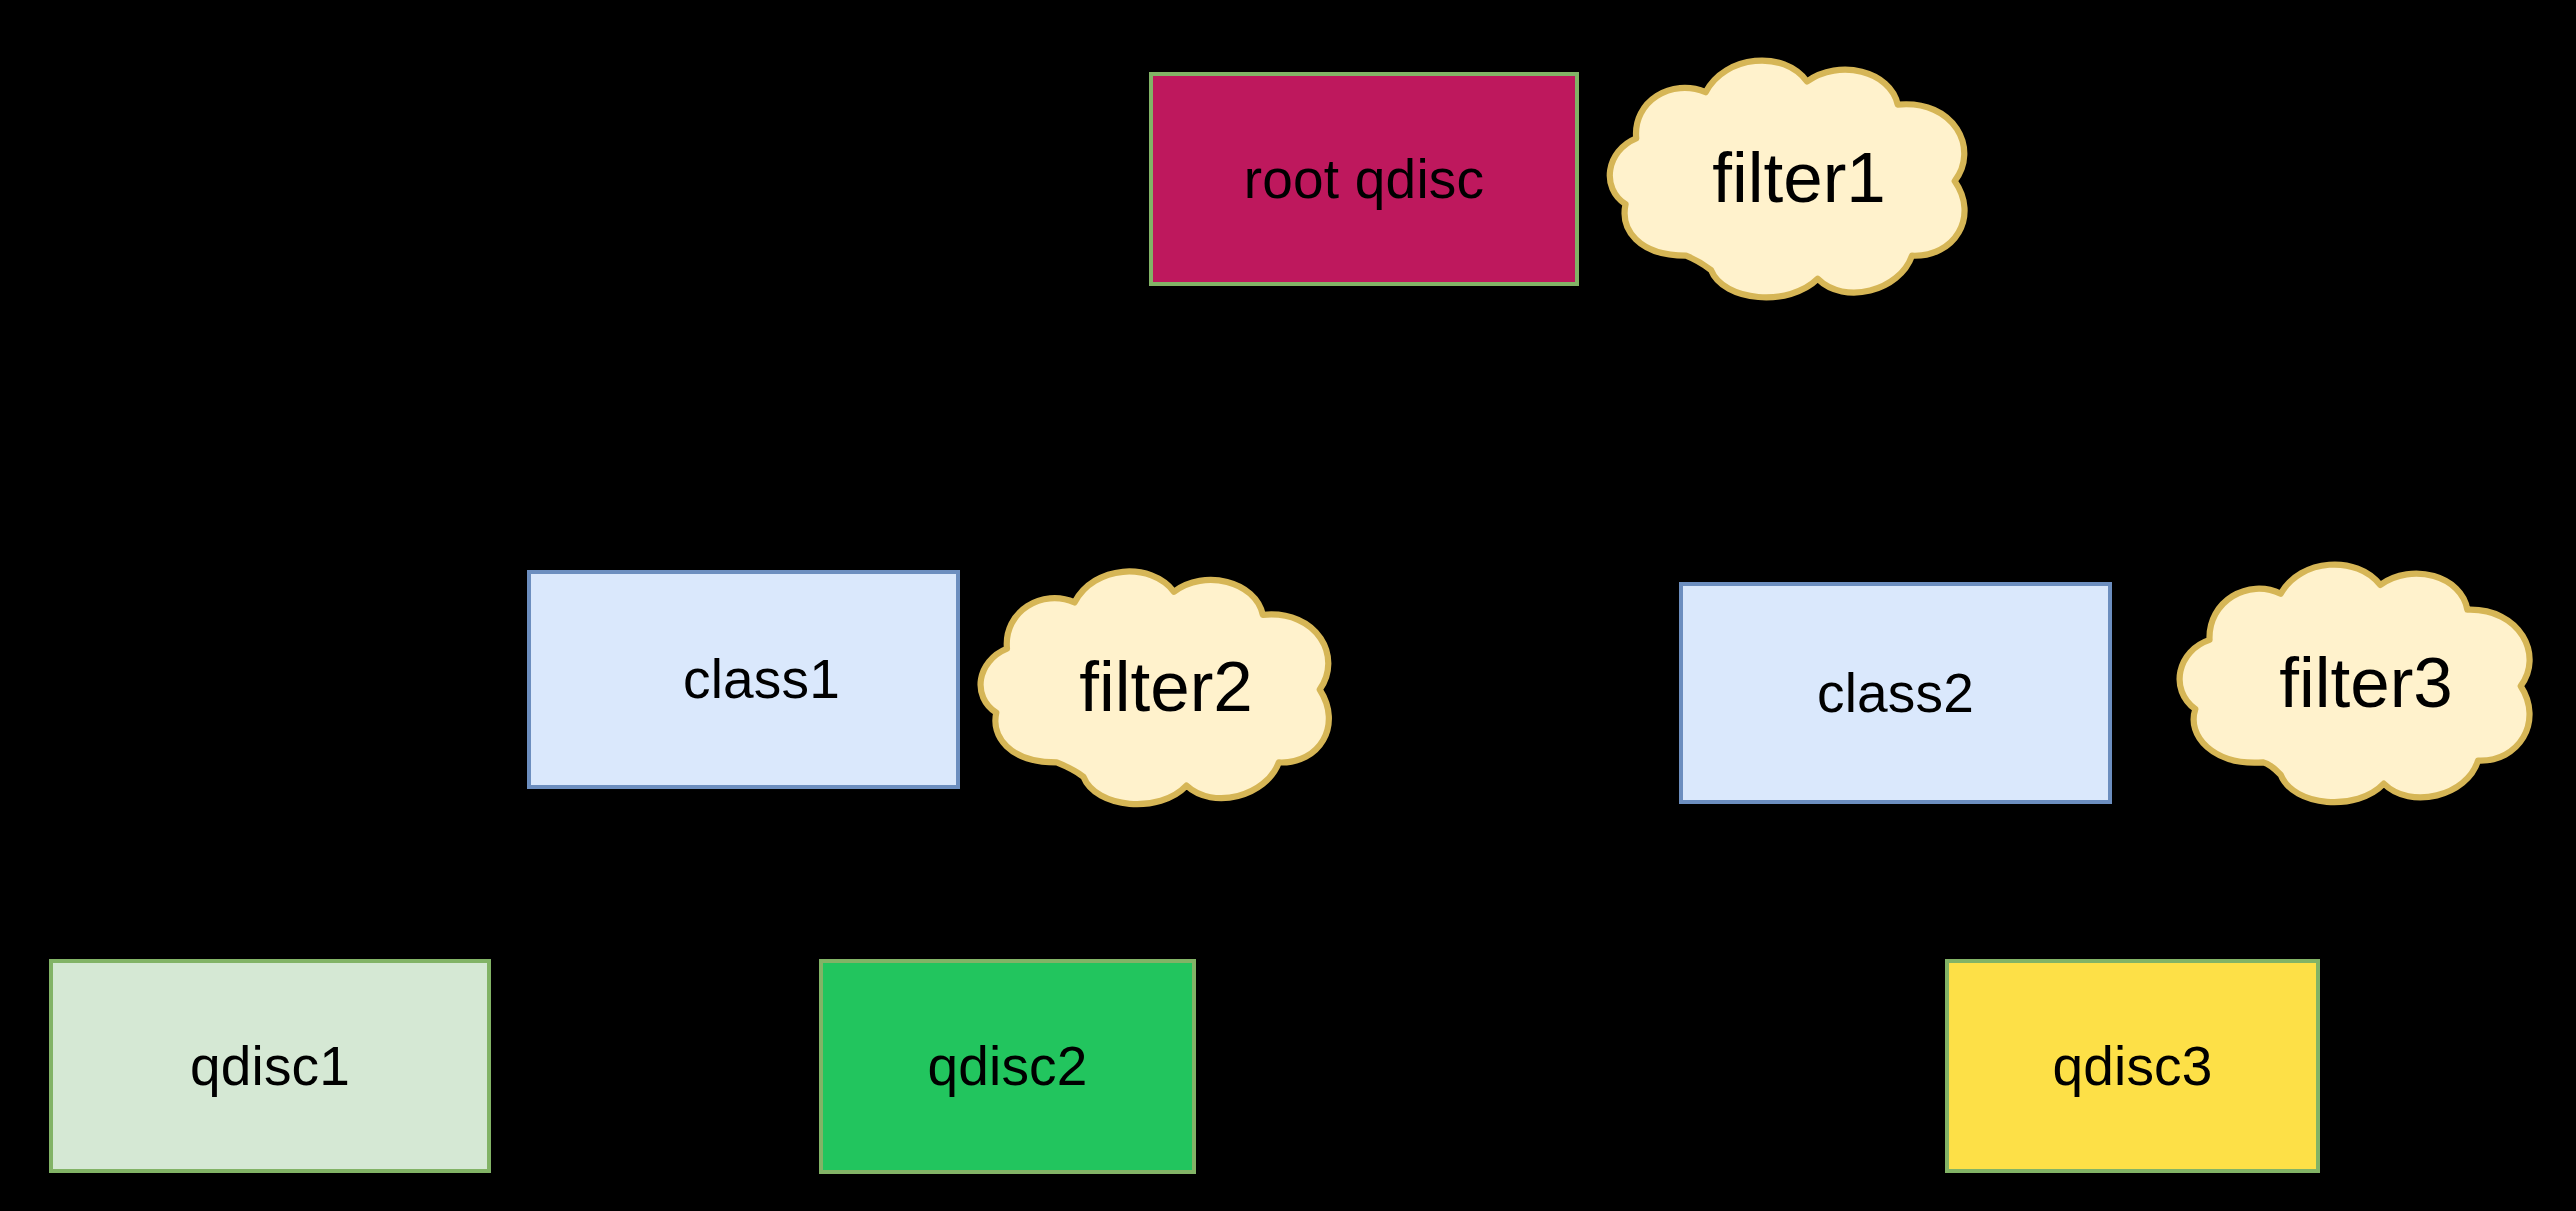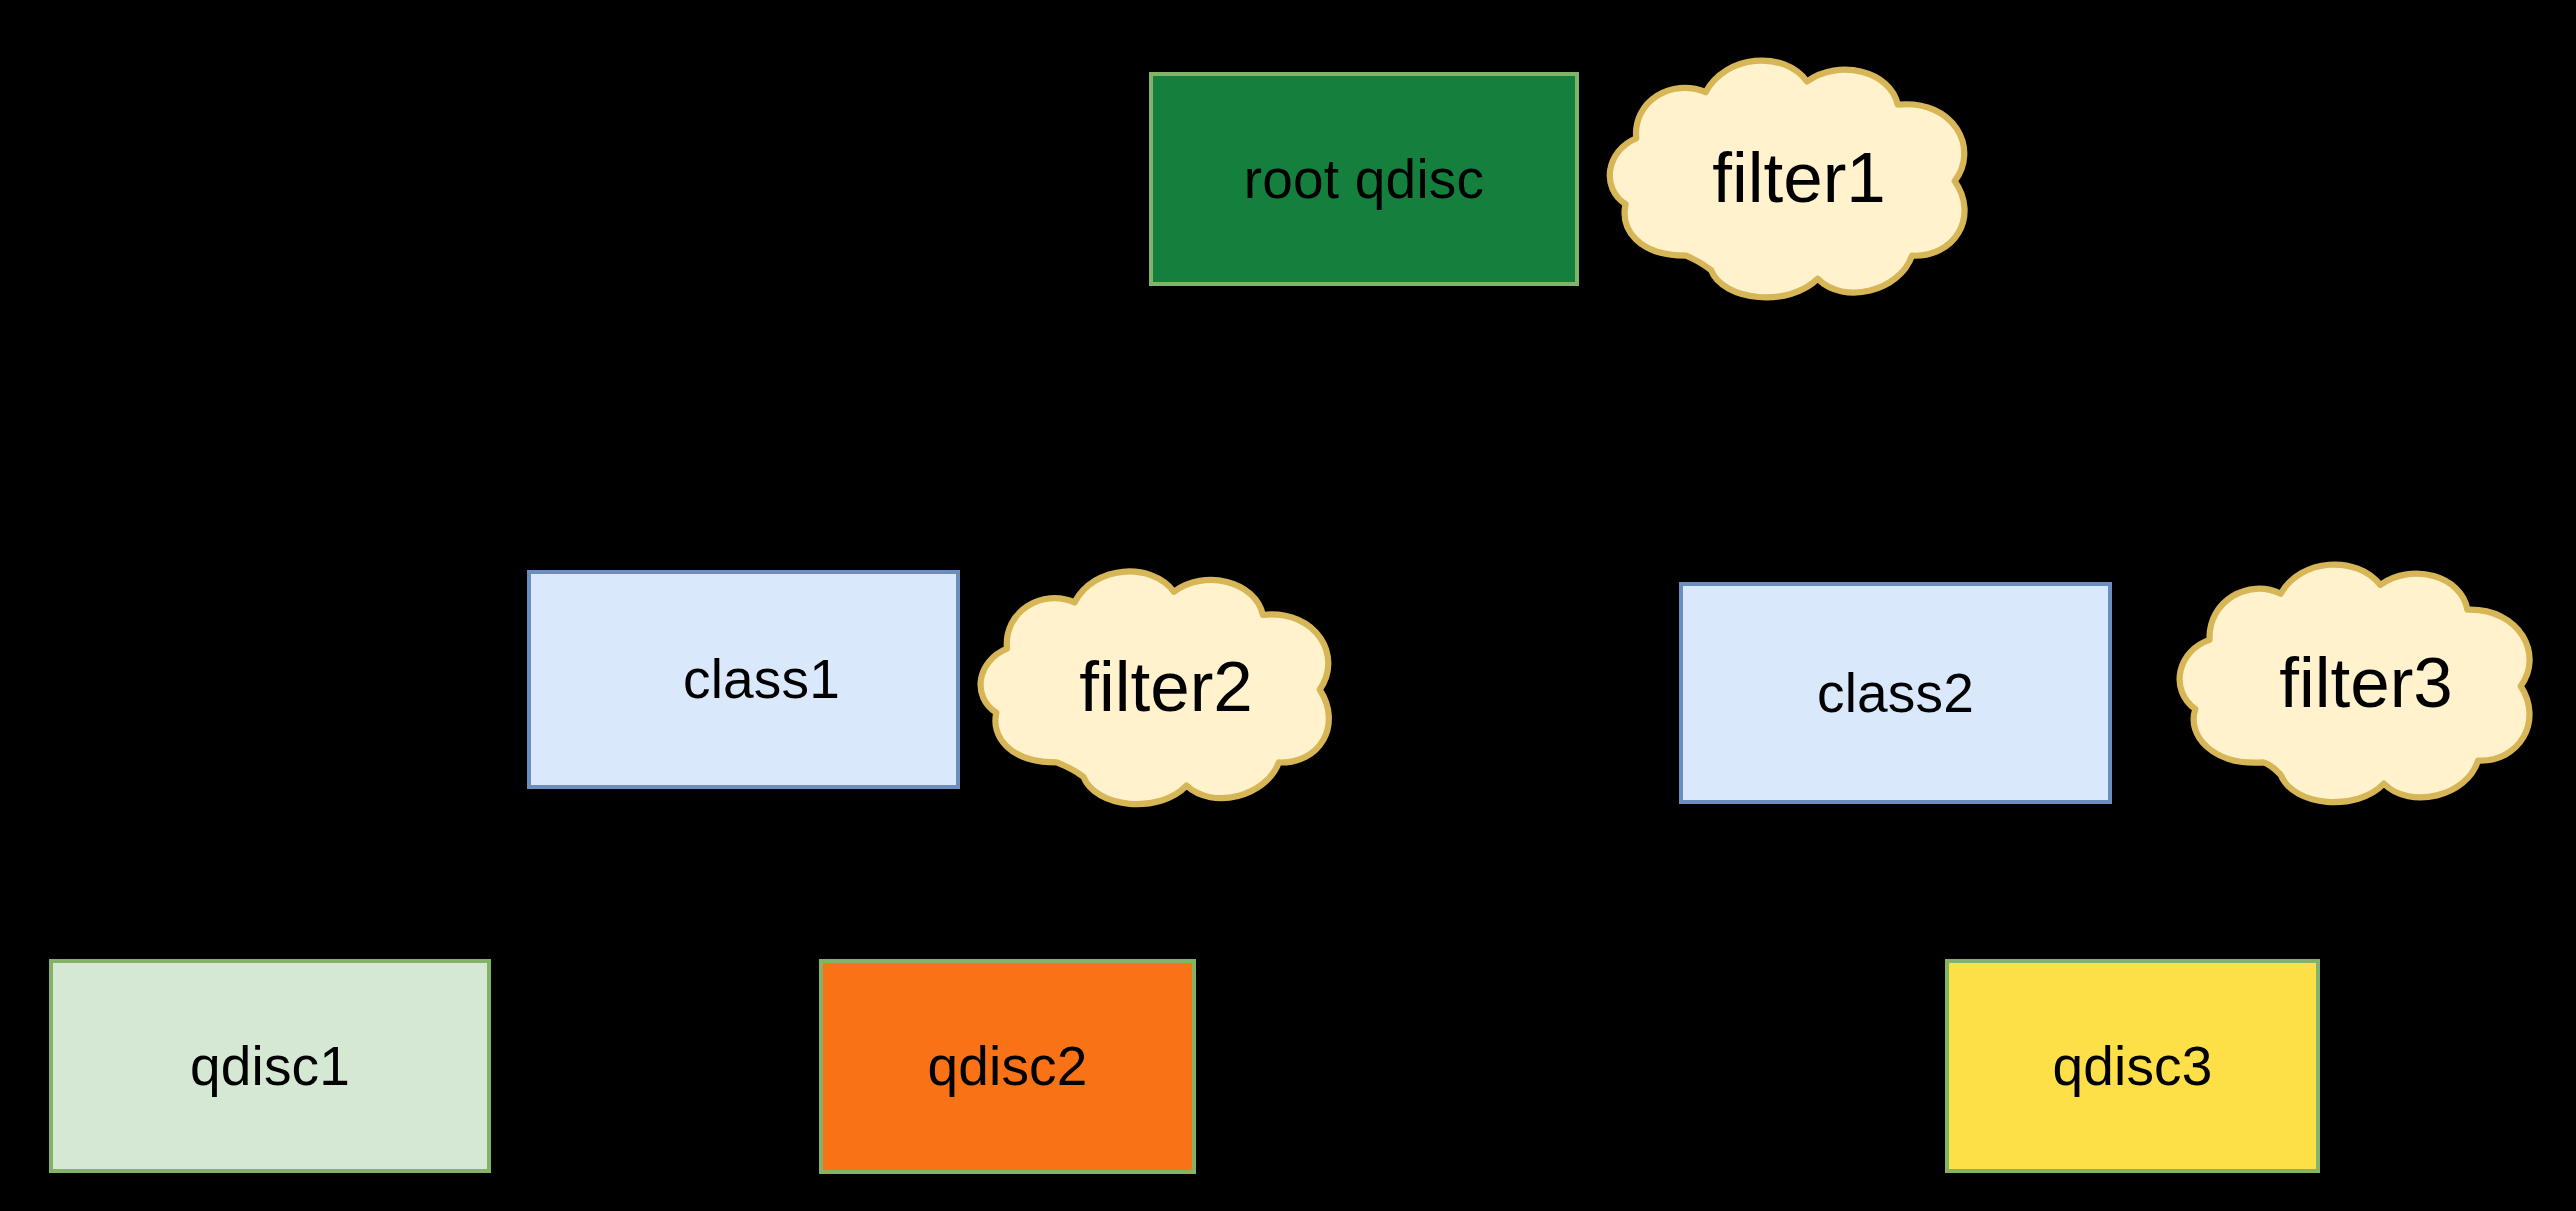--- a/index.html
+++ b/index.html
@@ -75,21 +75,21 @@
     </defs>
     <g stroke="#000000" stroke-width="5" fill="none" marker-end="url(#arrow-up)">
       <path d="M 836,642 L 836,480 L 1535,480 L 1535,322"></path>
       <path d="M 2134,638 L 2134,480 L 1535,480 L 1535,322"></path>
       <path d="M 291,1080 L 291,960 L 790,960 L 790,888"></path>
       <path d="M 1132,1080 L 1132,960 L 846,960 L 846,888"></path>
       <path d="M 2401,1080 L 2401,960 L 2135,960 L 2135,888"></path>
     </g>
   </svg>
 
-  <div class="node box" style="left:1149px; top:72px; width:430px; height:214px; background:#15803d; border-color:#82b366;">
+  <div class="node box" style="left:1149px; top:72px; width:430px; height:214px; background:#be185d; border-color:#82b366;">
     <span class="label">root qdisc</span>
   </div>
 
   <div class="node cloud" style="left:1606px; top:46px; width:386px; height:263px;">
     <svg viewBox="0 0 434 296" preserveAspectRatio="none">
       <path d="M 90,236
                C 36,236 16,206 22,178
                C -6,160 0,118 34,104
                C 30,62 74,36 112,52
                C 134,10 200,4 226,40
@@ -142,21 +142,21 @@
                C 206,292 134,286 120,250
                C 114,244 108,238 100,236 Z" fill="#fff2cc" stroke="#d6b656" stroke-width="7" stroke-linejoin="round"></path>
     </svg>
     <span class="label">filter3</span>
   </div>
 
   <div class="node box" style="left:37px; top:959px; width:442px; height:214px; background:#d5e8d4; border-color:#82b366;margin-left:12px;">
     <span class="label">qdisc1</span>
   </div>
 
-  <div class="node box" style="left:819px; top:959px; width:377px; height:215px; background:#f97316; border-color:#82b366;">
+  <div class="node box" style="left:819px; top:959px; width:377px; height:215px; background:#22c55e; border-color:#82b366;">
     <span class="label">qdisc2</span>
   </div>
 
   <div class="node box" style="left:1945px; top:959px; width:375px; height:214px; background:#fde047; border-color:#82b366;">
     <span class="label">qdisc3</span>
   </div>
 
 </div>
 
 

